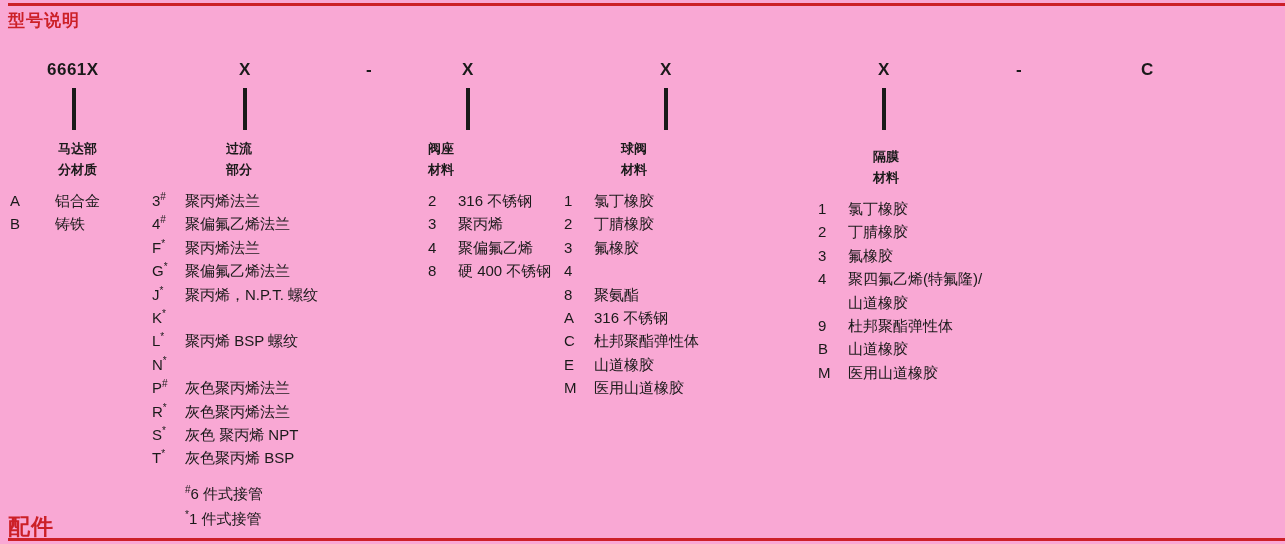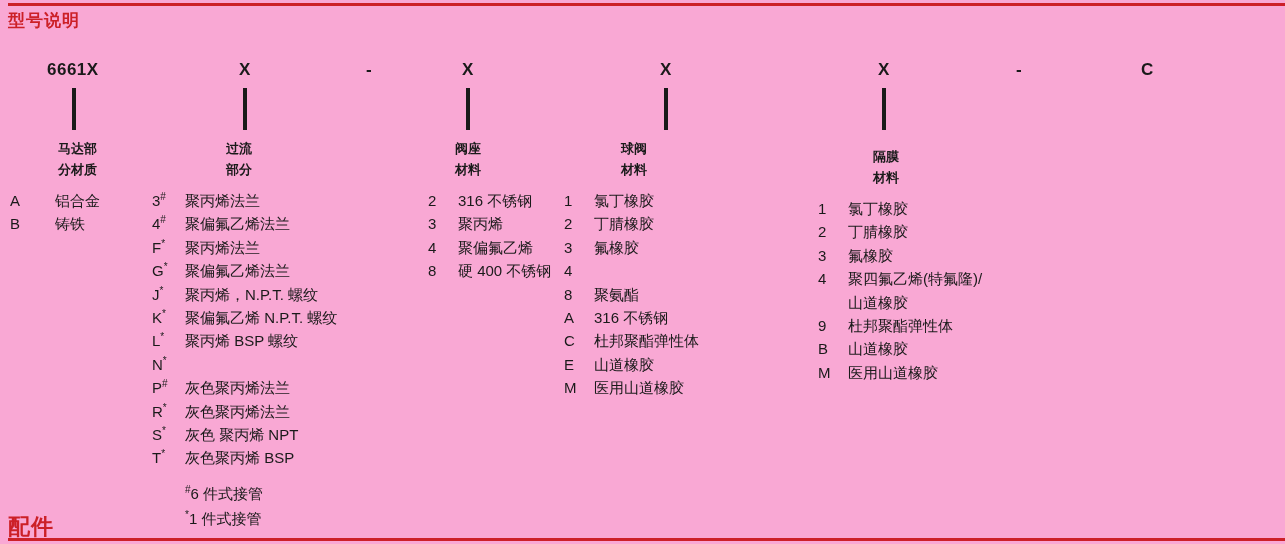--- a/index.html
+++ b/index.html
@@ -32,21 +32,21 @@
   .codecell { flex:none; font-size:15px; }
   .codecell sup { font-size:10px; vertical-align:super; line-height:0; }
   .opt-label { white-space:pre-line; }
   .col-1 .codecell { width:45px; }
   .col-2 .codecell { width:33px; }
   .col-3 .codecell { width:30px; }
   .col-4 .codecell { width:30px; }
   .col-5 .codecell { width:30px; }
   .col-1 .col-header { margin-left:48px; }
   .col-2 .col-header { margin-left:74px; }
-  .col-3 .col-header { margin-left:27px; }
+  .col-3 .col-header { }
   .col-4 .col-header { margin-left:57px; }
   .col-5 .col-header { margin-left:55px;margin-top:8px; }
   .footnotes { position:absolute; left:185px; top:481px; font-size:15px; line-height:25px; }
   .footnote sup { font-size:10px; vertical-align:super; line-height:0; }
 </style>
 </head>
 <body>
 
 <div class="page">
 
@@ -117,21 +117,20 @@
           <span class="opt-label">聚偏氟乙烯法兰</span>
         </div>
 
         <div class="opt-row">
           <span class="codecell"><span>J</span><sup>*</sup></span>
           <span class="opt-label">聚丙烯，N.P.T. 螺纹</span>
         </div>
 
         <div class="opt-row">
           <span class="codecell"><span>K</span><sup>*</sup></span>
-          <span class="opt-label">聚偏氟乙烯 N.P.T. 螺纹</span>
         </div>
 
         <div class="opt-row">
           <span class="codecell"><span>L</span><sup>*</sup></span>
           <span class="opt-label">聚丙烯 BSP 螺纹</span>
         </div>
 
         <div class="opt-row">
           <span class="codecell"><span>N</span><sup>*</sup></span>
         </div>

